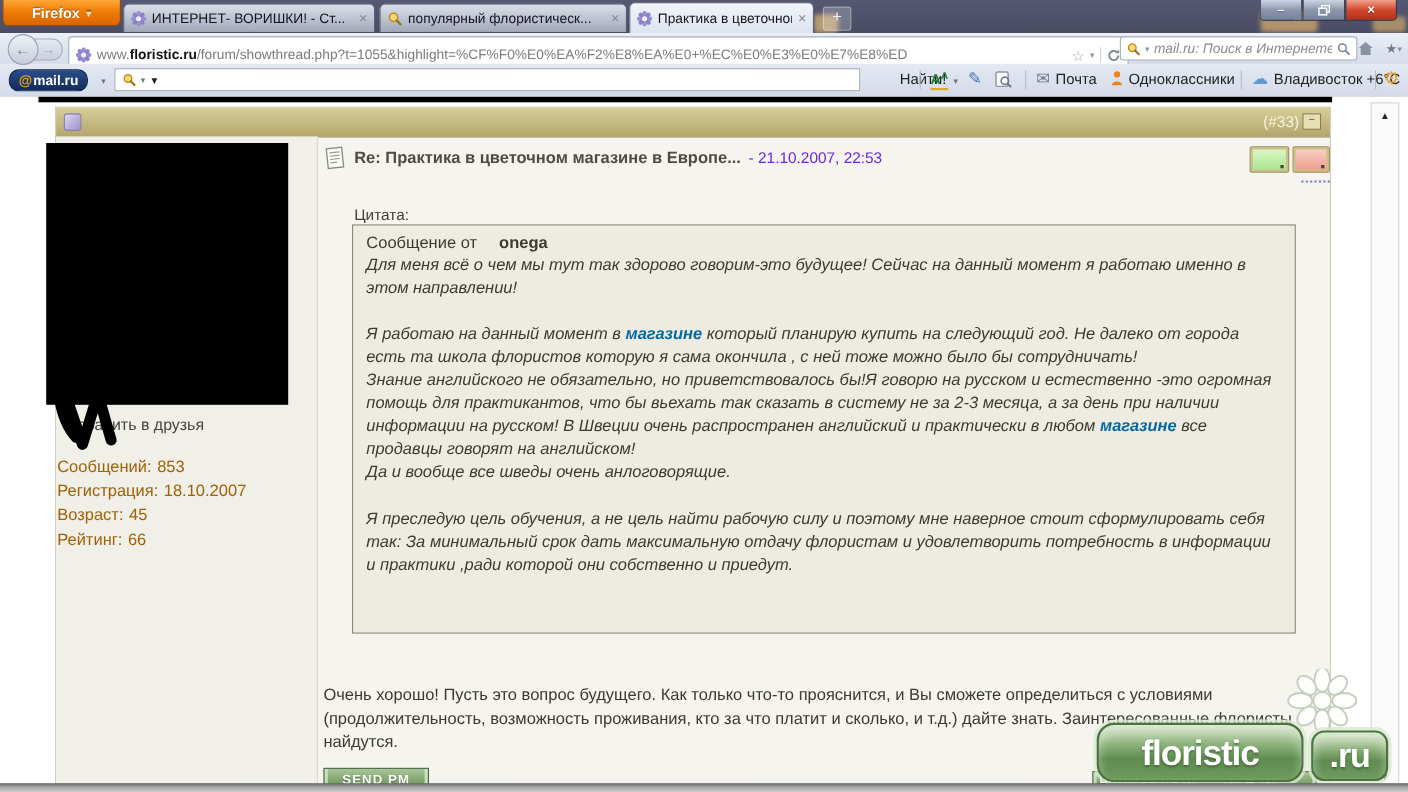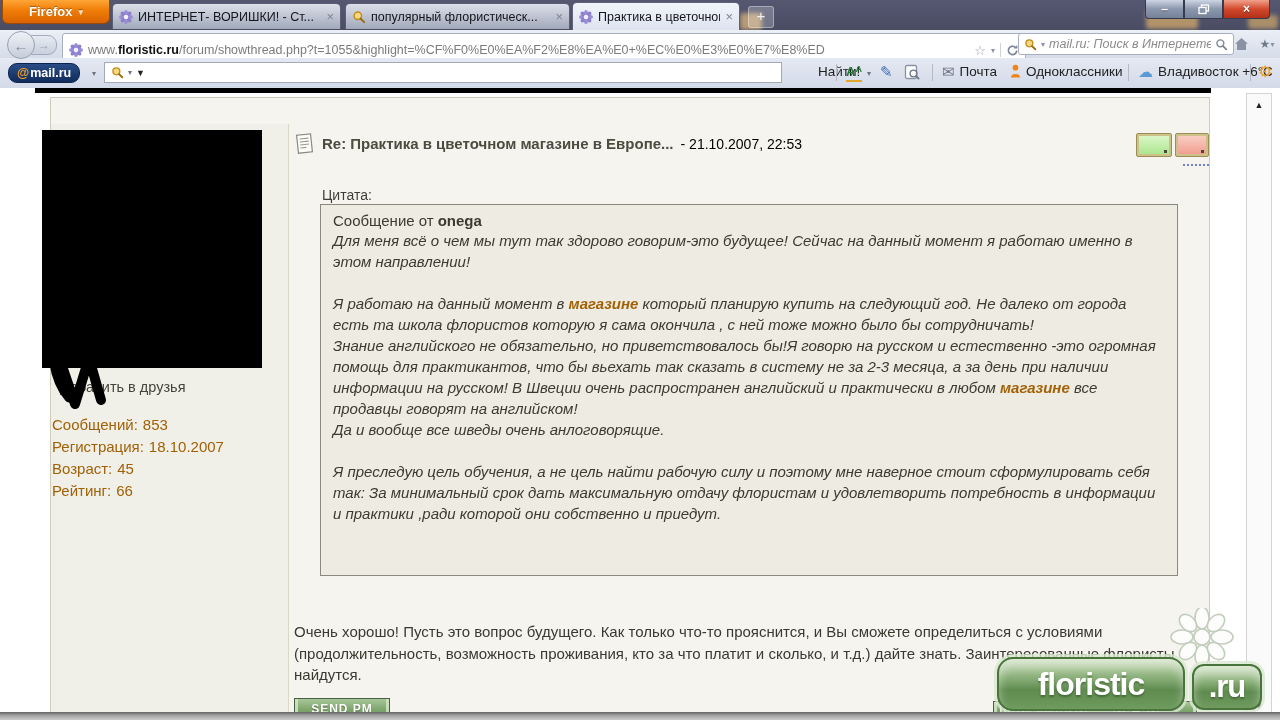--- a/index.html
+++ b/index.html
@@ -86,36 +86,36 @@
             border:1px solid #8a7f4a;color:#5c5433;font-size:10px;line-height:11px;text-align:center;}
   .fleft{position:absolute;left:0;top:26px;width:237px;bottom:0;background:#f0efe8;
          border-right:1px solid #dbd8c8;}
   .censor{position:absolute;left:35px;top:34px;z-index:2;}
   .add-friend{position:absolute;left:60px;top:291px;font-size:14.5px;color:#45453c;}
   .stats{position:absolute;left:52px;top:326px;font-size:15px;color:#a16207;line-height:22px;}
   .stat{display:flex;gap:5px;}
   .post-icon{position:absolute;left:296px;top:45px;transform:rotate(-6deg);}
   .post-title-row{position:absolute;left:322px;top:47px;font-size:15px;white-space:nowrap;}
   .post-title{font-weight:bold;color:#4c4c40;}
-  .post-date{color:#000000;margin-left:7px;font-size:14px;}
+  .post-date{color:#6d28d9;margin-left:7px;font-size:14px;}
   .rate-btn{position:absolute;top:45px;height:22px;border:1px solid #9a8e56;border-radius:2px;
             box-shadow:inset 0 0 0 2px #cdc189;}
   .rate-btn::after{content:"";position:absolute;right:4px;bottom:3px;width:3px;height:3px;background:#4c4636;}
   .rate-green{left:1136px;width:34px;background:linear-gradient(#e0f8cd,#a6e489);}
   .rate-red{left:1175px;width:32px;background:linear-gradient(#fad2c9,#ee9a8a);}
   .quote-label{position:absolute;left:322px;top:99px;font-size:14px;color:#3f3f37;}
   .quote-box{position:absolute;left:320px;top:116px;width:858px;min-height:372px;box-sizing:border-box;
              border:1px solid #8a897d;background:#eeece2;padding:7px 12px 10px;
              font-size:15px;color:#3b3b31;}
   .q-head{font-size:15px;}
-  .q-head b{margin-left:4px;}
+  .q-head b{margin-left:20px;}
   .q-body{font-style:italic;line-height:21px;margin-top:1px;}
   .q-body p{margin:0;}
   .q-gap{height:21px;}
-  .hl{color:#a16207;font-weight:bold;}
+  .hl{color:#0369a1;font-weight:bold;}
   .reply{position:absolute;left:294px;top:533px;width:900px;font-size:15px;color:#3a3a30;line-height:21.5px;}
   .green-btn{position:absolute;display:flex;align-items:center;justify-content:center;box-sizing:border-box;
              background:linear-gradient(#a9c59b,#7fa66c 55%,#6f9a60);border:1px solid #46603f;
              color:#fff;font-weight:bold;text-shadow:0 1px 1px rgba(0,0,0,.4);
              box-shadow:inset 3px 0 0 rgba(214,232,203,.8),inset -3px 0 0 rgba(214,232,203,.8);z-index:3;}
   .sendpm{left:294px;top:610px;width:96px;height:21px;font-size:12px;letter-spacing:1px;}
   .quotebtn{left:993px;top:613px;width:86px;height:17px;font-size:10px;letter-spacing:.4px;}
   .minibtn{z-index:1;}
   .mb1{left:1083px;top:613px;width:34px;height:17px;}
   .mb2{left:1121px;top:613px;width:30px;height:17px;}
@@ -317,20 +317,25 @@
   <div class="tb-sep" style="left:1250px;"></div>
   <div class="tb-item" style="left:1258px;">
     <span class="glyph" style="color:#e8a02e;font-size:16px;">⚙</span>
   </div>
 </div>
 
 <div class="page">
   <div class="blackstrip"></div>
 
   <div class="ftable">
+    <div class="fhead">
+      <div class="lav-icon"></div>
+      <div class="post-num">(#33)</div>
+      <div class="collapse-btn">−</div>
+    </div>
     <div class="fleft"></div>
   </div>
 
   <svg class="censor" width="245" height="300" viewBox="0 0 245 300">
     <rect x="7" y="8" width="220" height="238" fill="#000"></rect>
     <path d="M25 238 L40 282 L54 236 L66 278" fill="none" stroke="#000" stroke-width="10" stroke-linecap="round" stroke-linejoin="round"></path>
     <path d="M20 180 q -10 70 14 96" fill="none" stroke="#000" stroke-width="9" stroke-linecap="round"></path>
   </svg>
 
   <div class="add-friend">Добавить в друзья</div>

